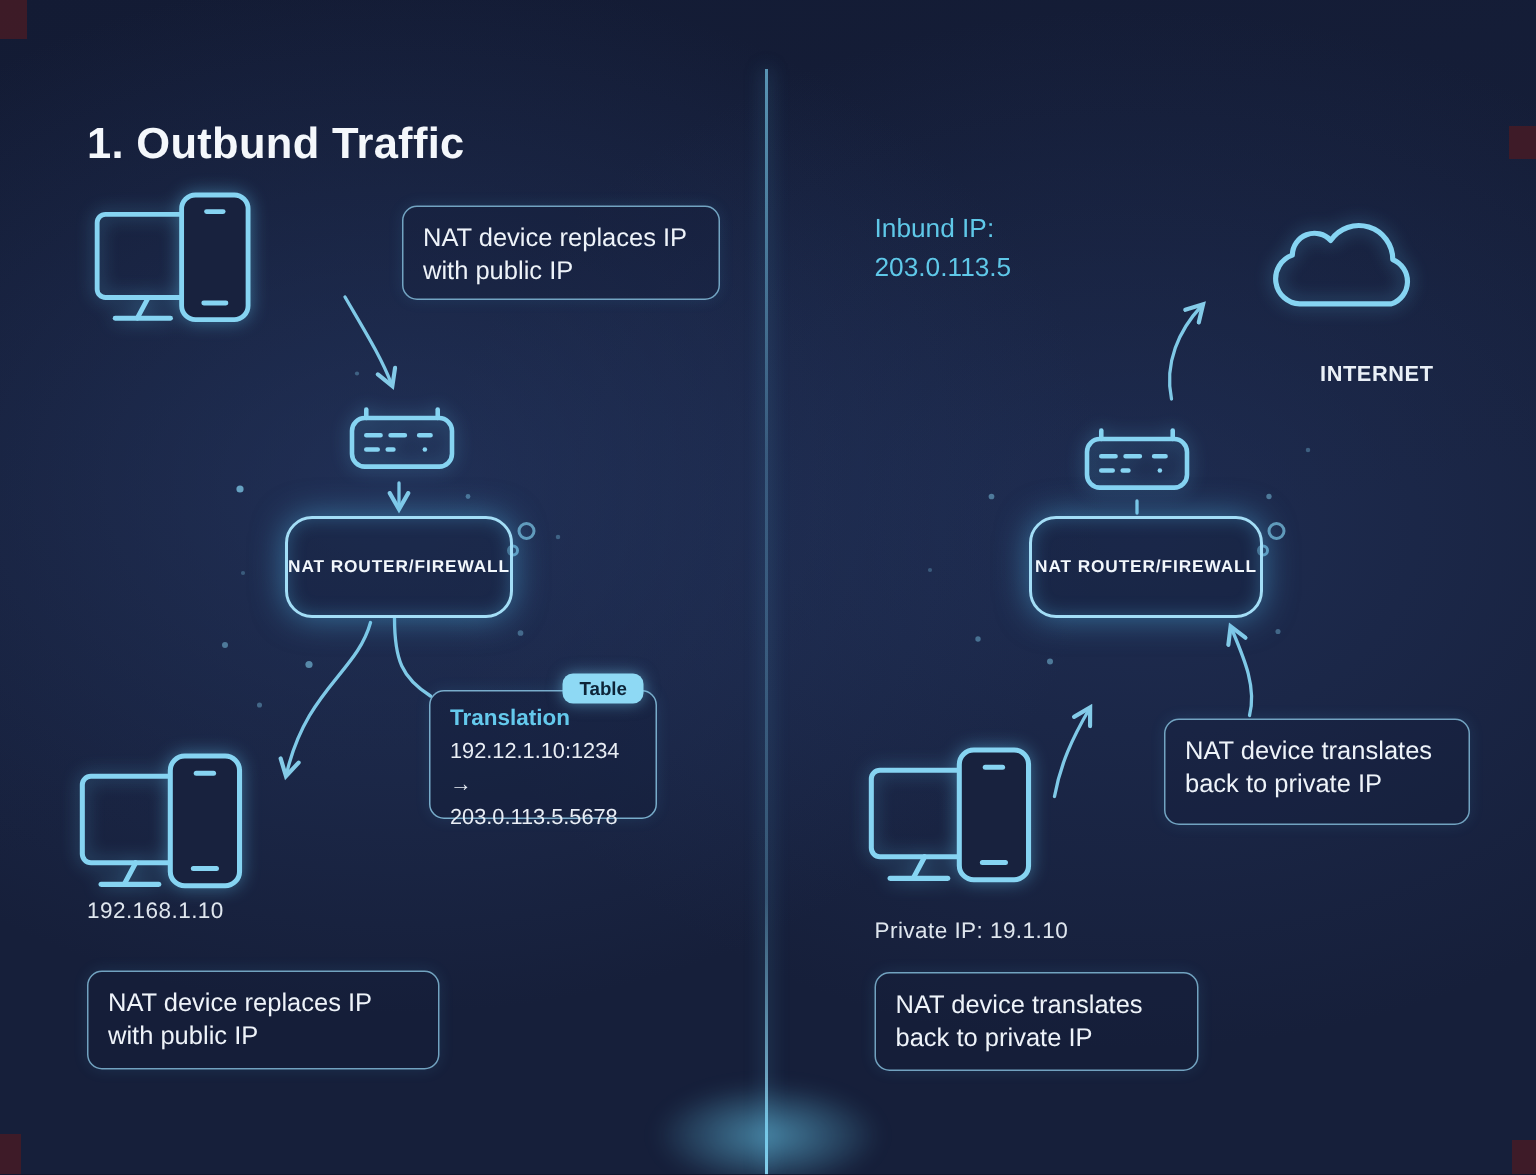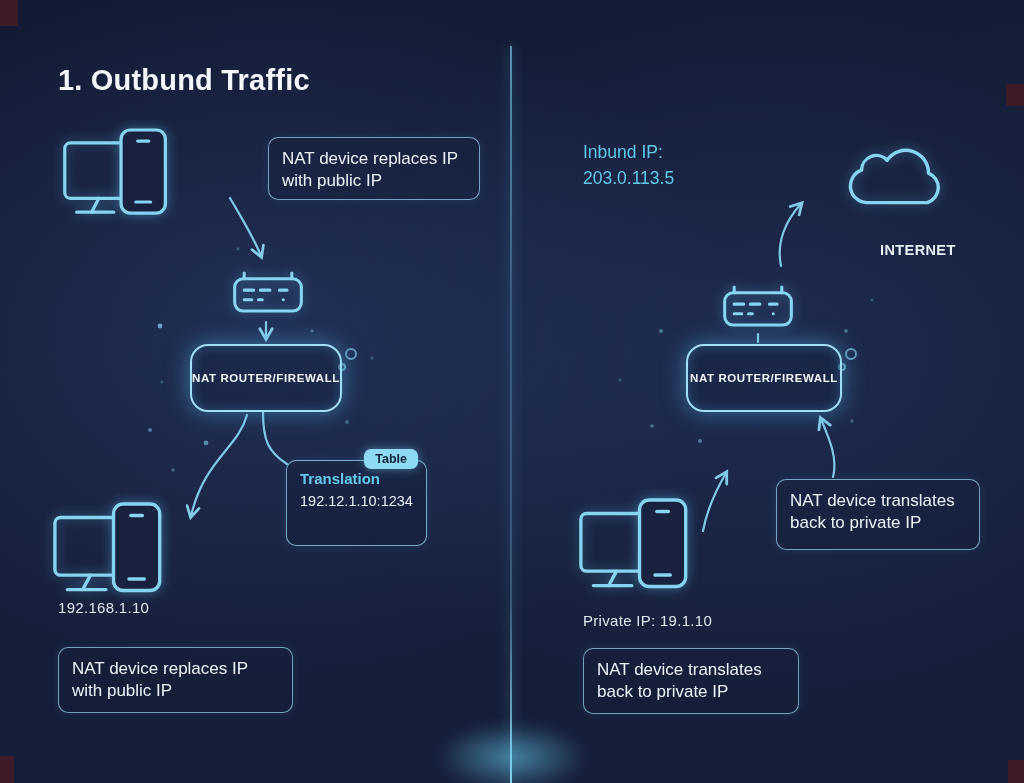--- a/index.html
+++ b/index.html
@@ -9,21 +9,21 @@
     background:
       radial-gradient(1500px 1000px at 50% 55%, rgba(0,0,0,0) 55%, rgba(6,10,22,0.6) 100%),
       radial-gradient(760px 560px at 26% 42%, rgba(44,66,116,0.50), rgba(0,0,0,0) 62%),
       radial-gradient(760px 560px at 74% 45%, rgba(40,60,108,0.46), rgba(0,0,0,0) 62%),
       linear-gradient(165deg,#131b34 0%, #18224100 55%),
       #161f3a;
     color:#eef3f9;
   }
   .abs{position:absolute;}
   .overlay{position:absolute;left:0;top:0;width:1024px;height:783px;pointer-events:none;}
-  .title{font-size:29px;font-weight:700;color:#f4f7fb;letter-spacing:.2px;}
+  .title{font-size:29px;font-weight:700;color:#f4f7fb;letter-spacing:.2px;margin-top:16px;}
   .callout{
     border:1.6px solid rgba(145,208,238,0.75);
     border-radius:10px;
     padding:10px 13px;
     font-size:17px;line-height:1.32;color:#eef3f9;
     box-shadow:0 0 10px rgba(80,180,235,0.12);
     background:rgba(18,28,54,0.25);
     box-sizing:border-box;
   }
   .natbox{
@@ -155,24 +155,25 @@
 
 
   <div class="abs callout" style="left:268px;top:137px;width:212px;height:63px;">NAT device replaces IP with public IP</div>
 
   <svg class="abs icon" style="left:228px;top:266px;" width="80" height="54" viewBox="0 0 84 56">
     <use href="#sym-router"></use>
   </svg>
 
   <div class="abs natbox" style="left:190px;top:344px;width:152px;height:68px;">NAT ROUTER/FIREWALL</div>
 
-  <div class="abs transbox" style="left:286px;top:460px;width:141px;height:86px;">
+  <div class="abs transbox" style="left:286px;top:460px;width:152px;height:86px;">
     <div class="badge">Table</div>
     <div class="trans-title">Translation</div>
     <div class="trans-row" style="margin-top:4px;">192.12.1.10:1234</div>
+    <div class="trans-row">→ 203.0.113.5.5678</div>
   </div>
 
   <svg class="abs icon" style="left:52px;top:502px;" width="125" height="104" viewBox="0 0 130 108">
     <use href="#sym-devices"></use>
   </svg>
 
   <div class="abs iplabel" style="left:58px;top:599px;">192.168.1.10</div>
 
   <div class="abs callout" style="left:58px;top:647px;width:235px;height:66px;">NAT device replaces IP with public IP</div>
 

